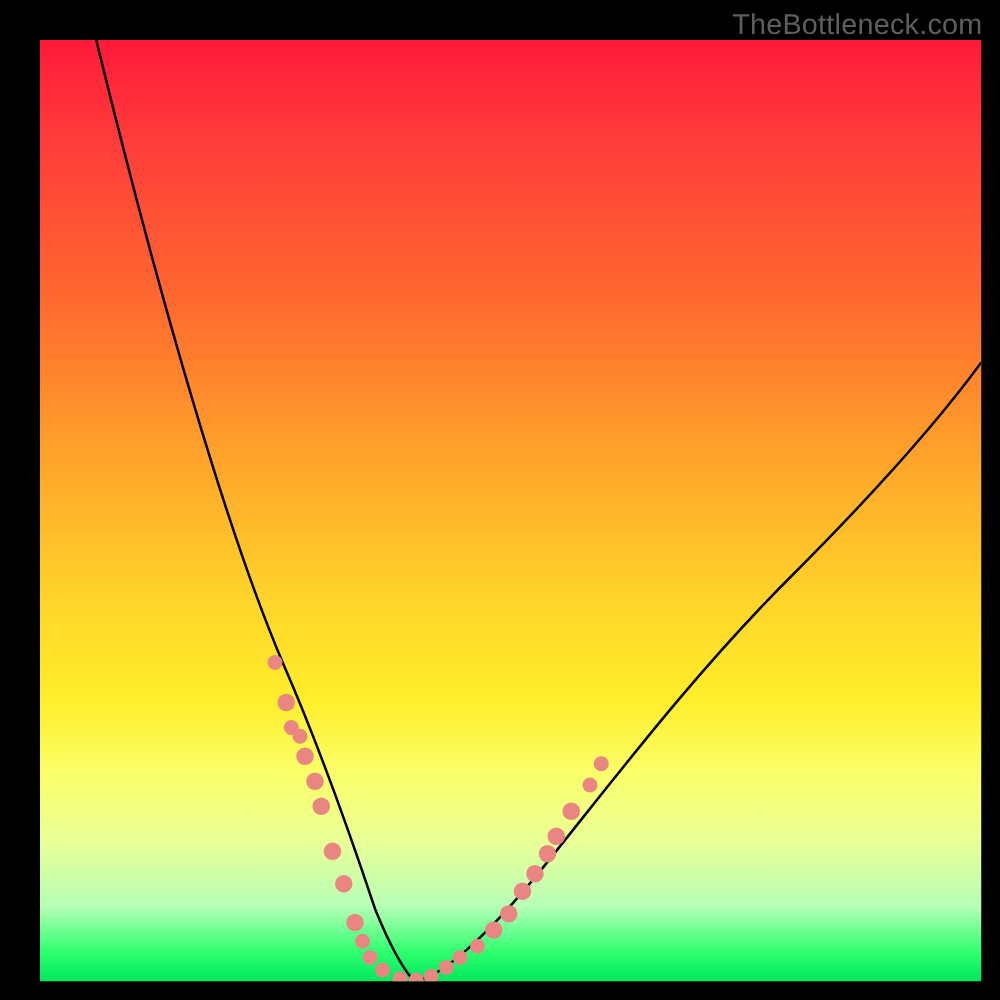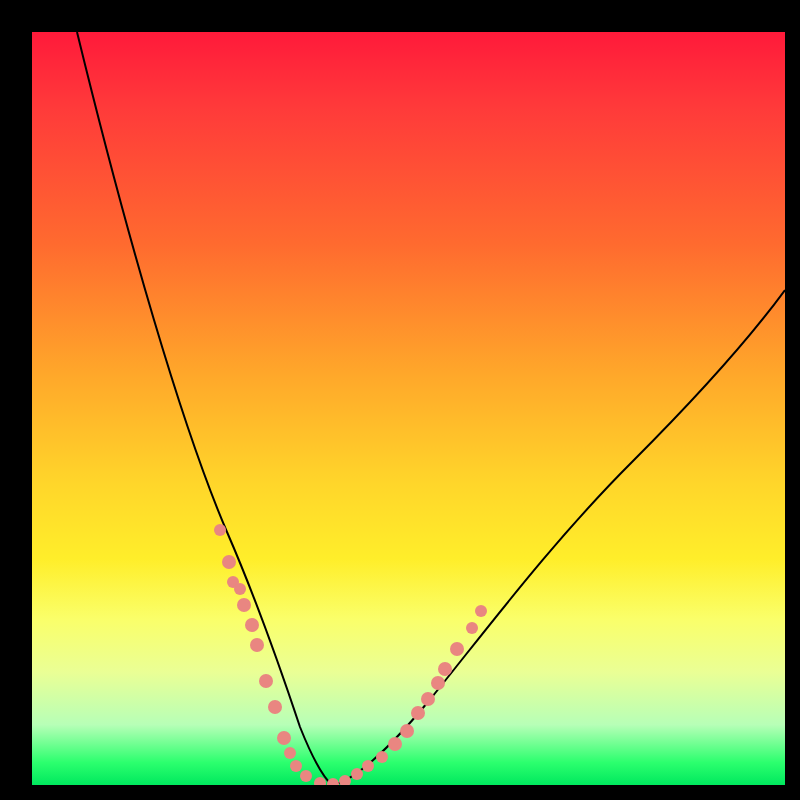--- a/index.html
+++ b/index.html
@@ -108,13 +108,14 @@
         <circle cx="386" cy="681" r="7"></circle>
         <circle cx="396" cy="667" r="7"></circle>
         <circle cx="406" cy="651" r="7"></circle>
         <circle cx="413" cy="637" r="7"></circle>
         <circle cx="425" cy="617" r="7"></circle>
         <circle cx="440" cy="596" r="6"></circle>
         <circle cx="449" cy="579" r="6"></circle>
       </g>
     </svg>
   </div>
+  <div class="watermark">TheBottleneck.com</div>
 </div>
 
 </body></html>

